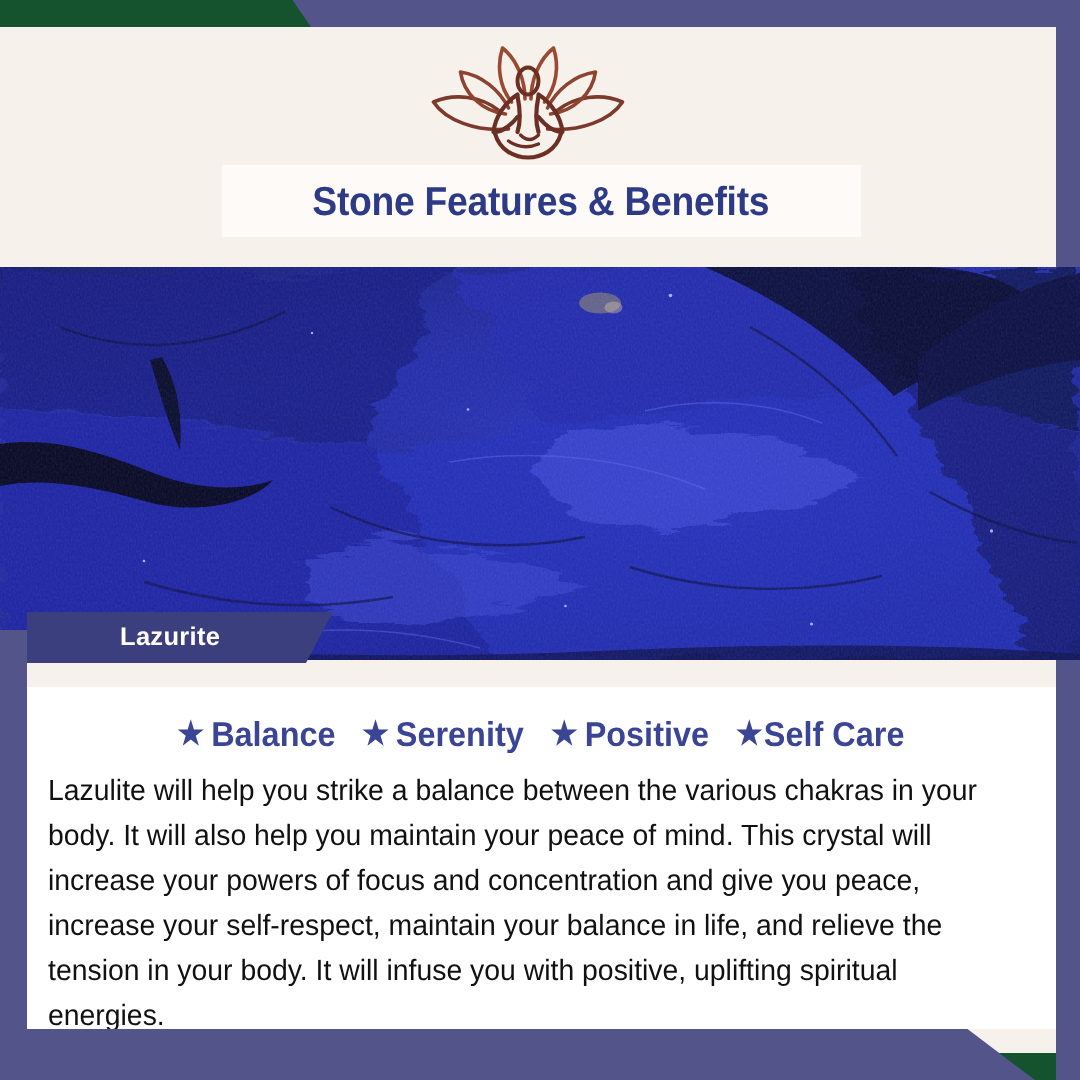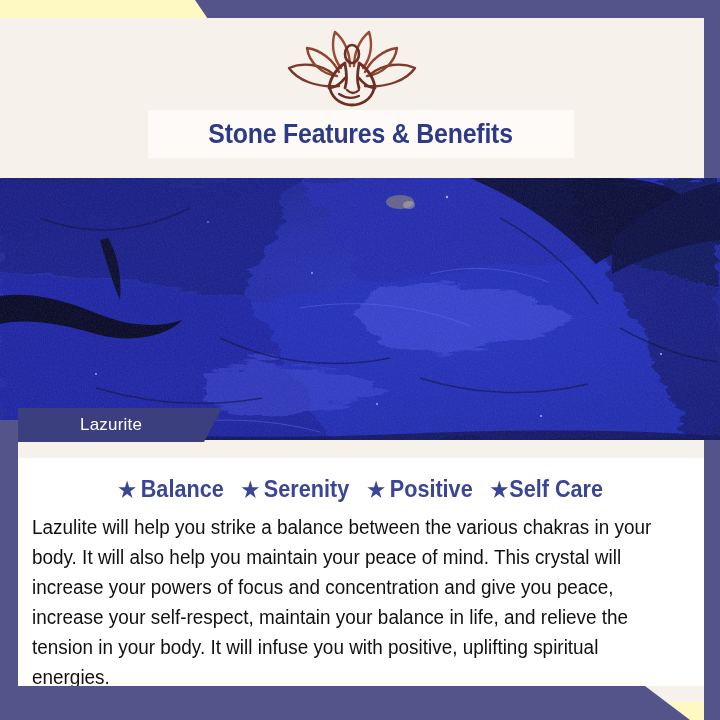--- a/index.html
+++ b/index.html
@@ -9,21 +9,21 @@
   }
   body {
     font-family: "Liberation Sans", sans-serif;
   }
 
   #infographic {
     position: relative;
     width: 720px;
     height: 720px;
     overflow: hidden;
-    background: #fef9c3;
+    background: #14532d;
   }
 
   
   .frame-top-blue {
     position: absolute;
     left: 0; top: 0;
     width: 720px; height: 44px;
     background: #52548a;
     clip-path: polygon(195px 0, 720px 0, 720px 44px, 225px 44px);
     z-index: 1;
@@ -123,21 +123,21 @@
     width: 204px; height: 34px;
     background: #3b3f7e;
     clip-path: polygon(0 0, 204px 0, 186px 34px, 0 34px);
     z-index: 5;
     display: flex;
     align-items: center;
   }
   .stone-banner-label {
     color: #ffffff;
     font-family: "Liberation Sans", sans-serif;
-    font-weight: 400;
+    font-weight: 700;
     font-size: 17px;
     letter-spacing: 0.2px;
     padding-left: 62px;
   }
 
   
   .body-card {
     position: absolute;
     left: 18px; top: 440px;
     width: 686px; height: 246px;

